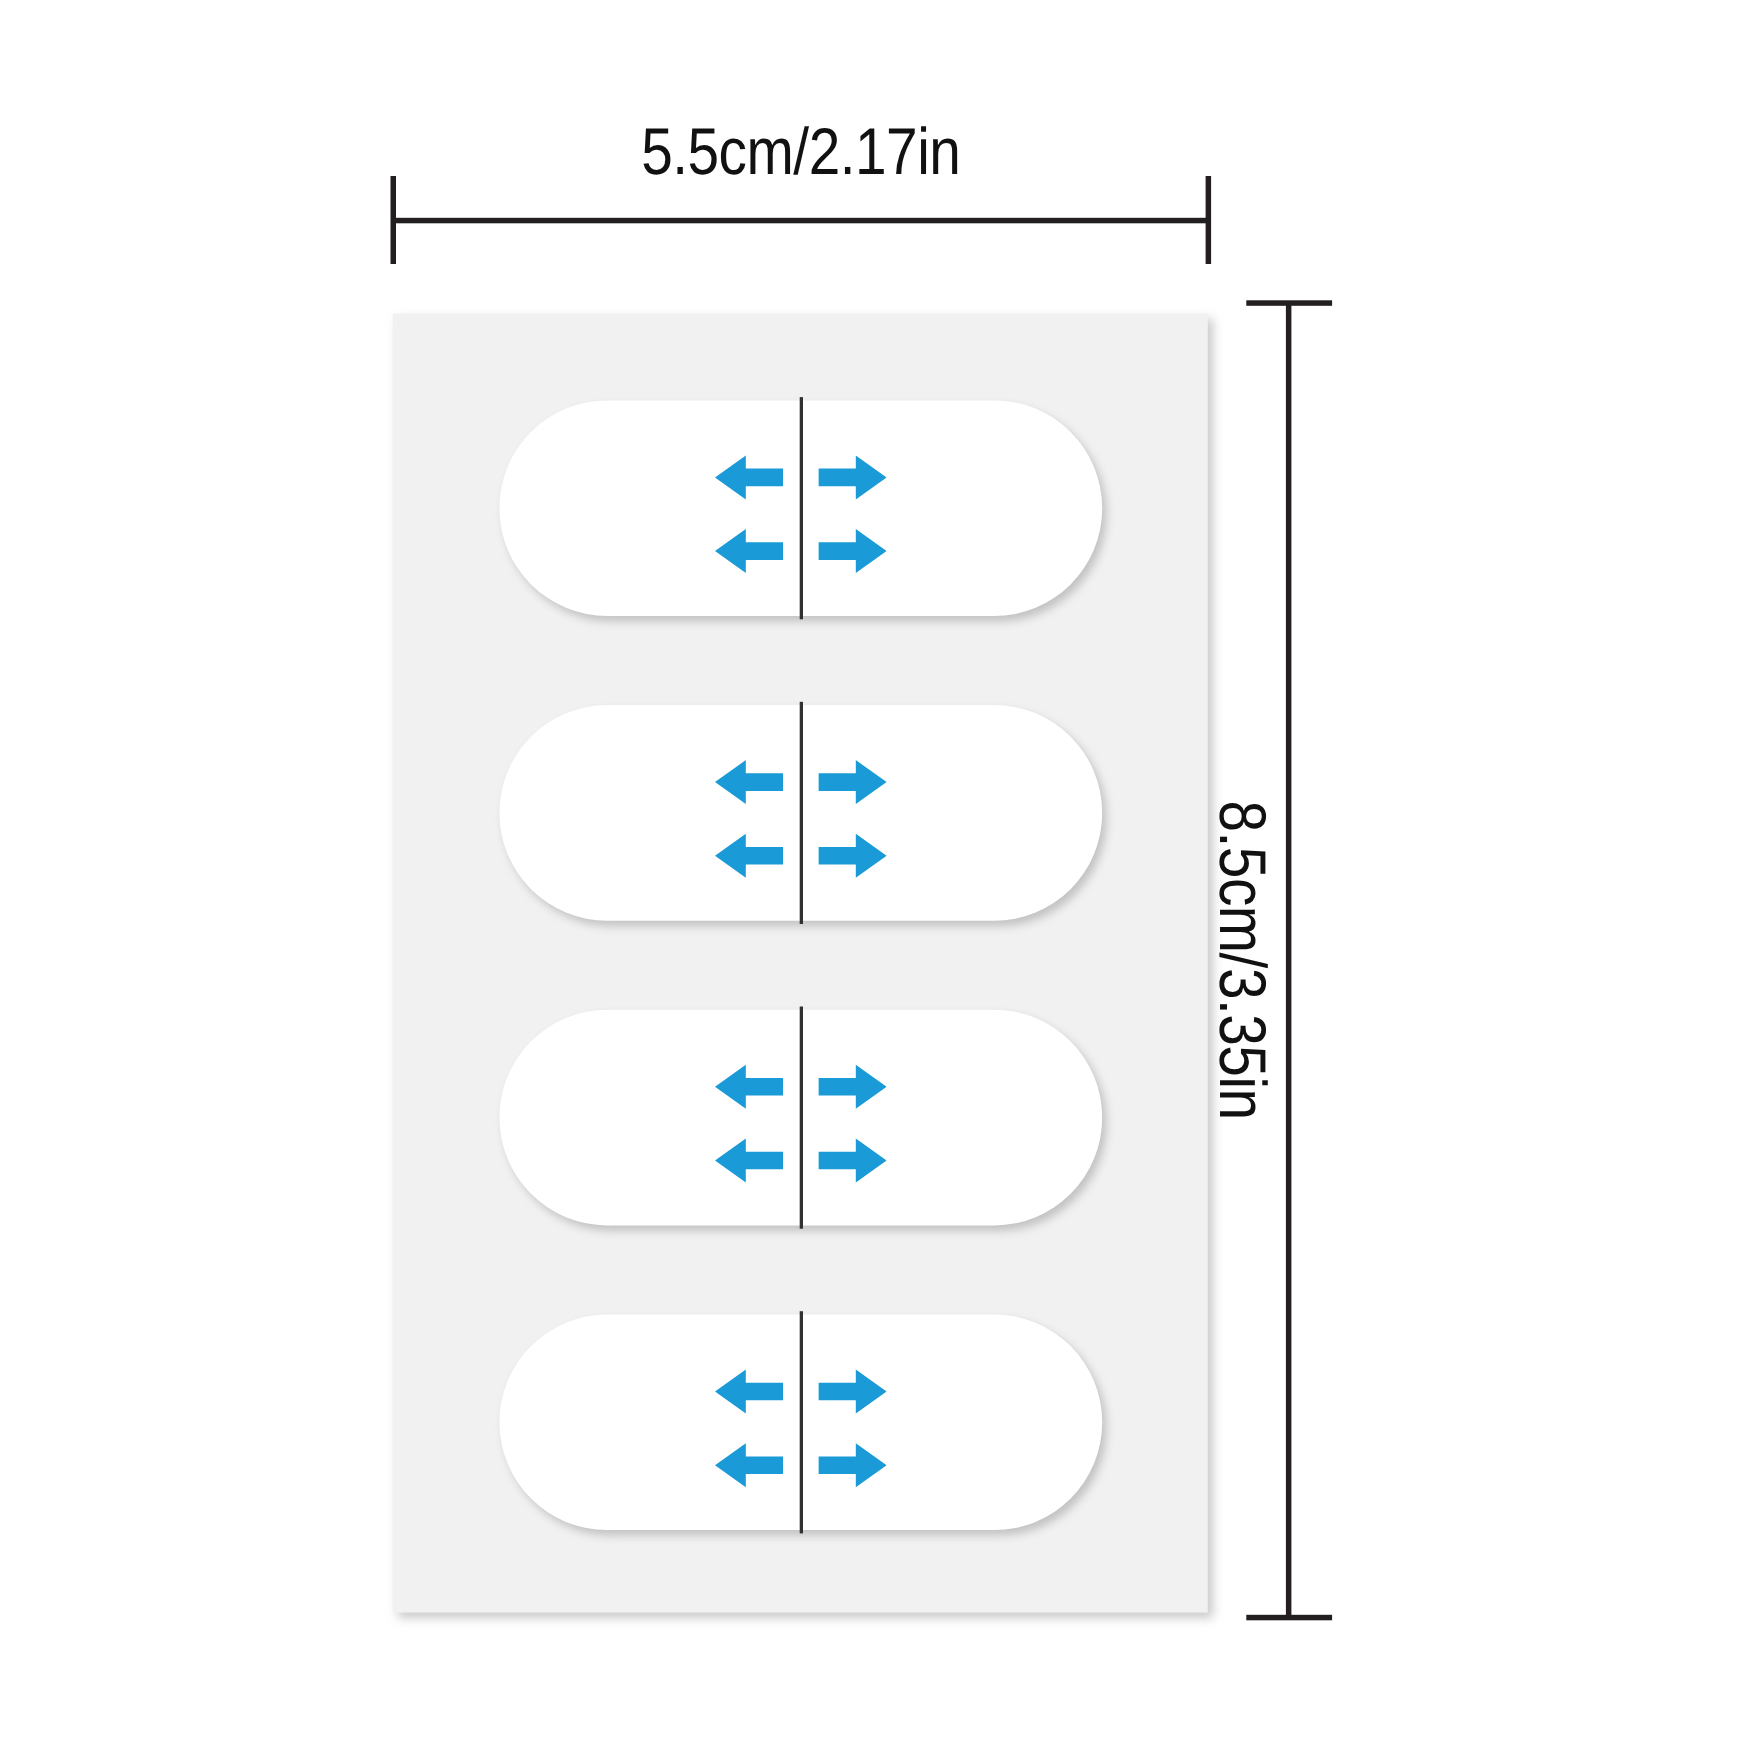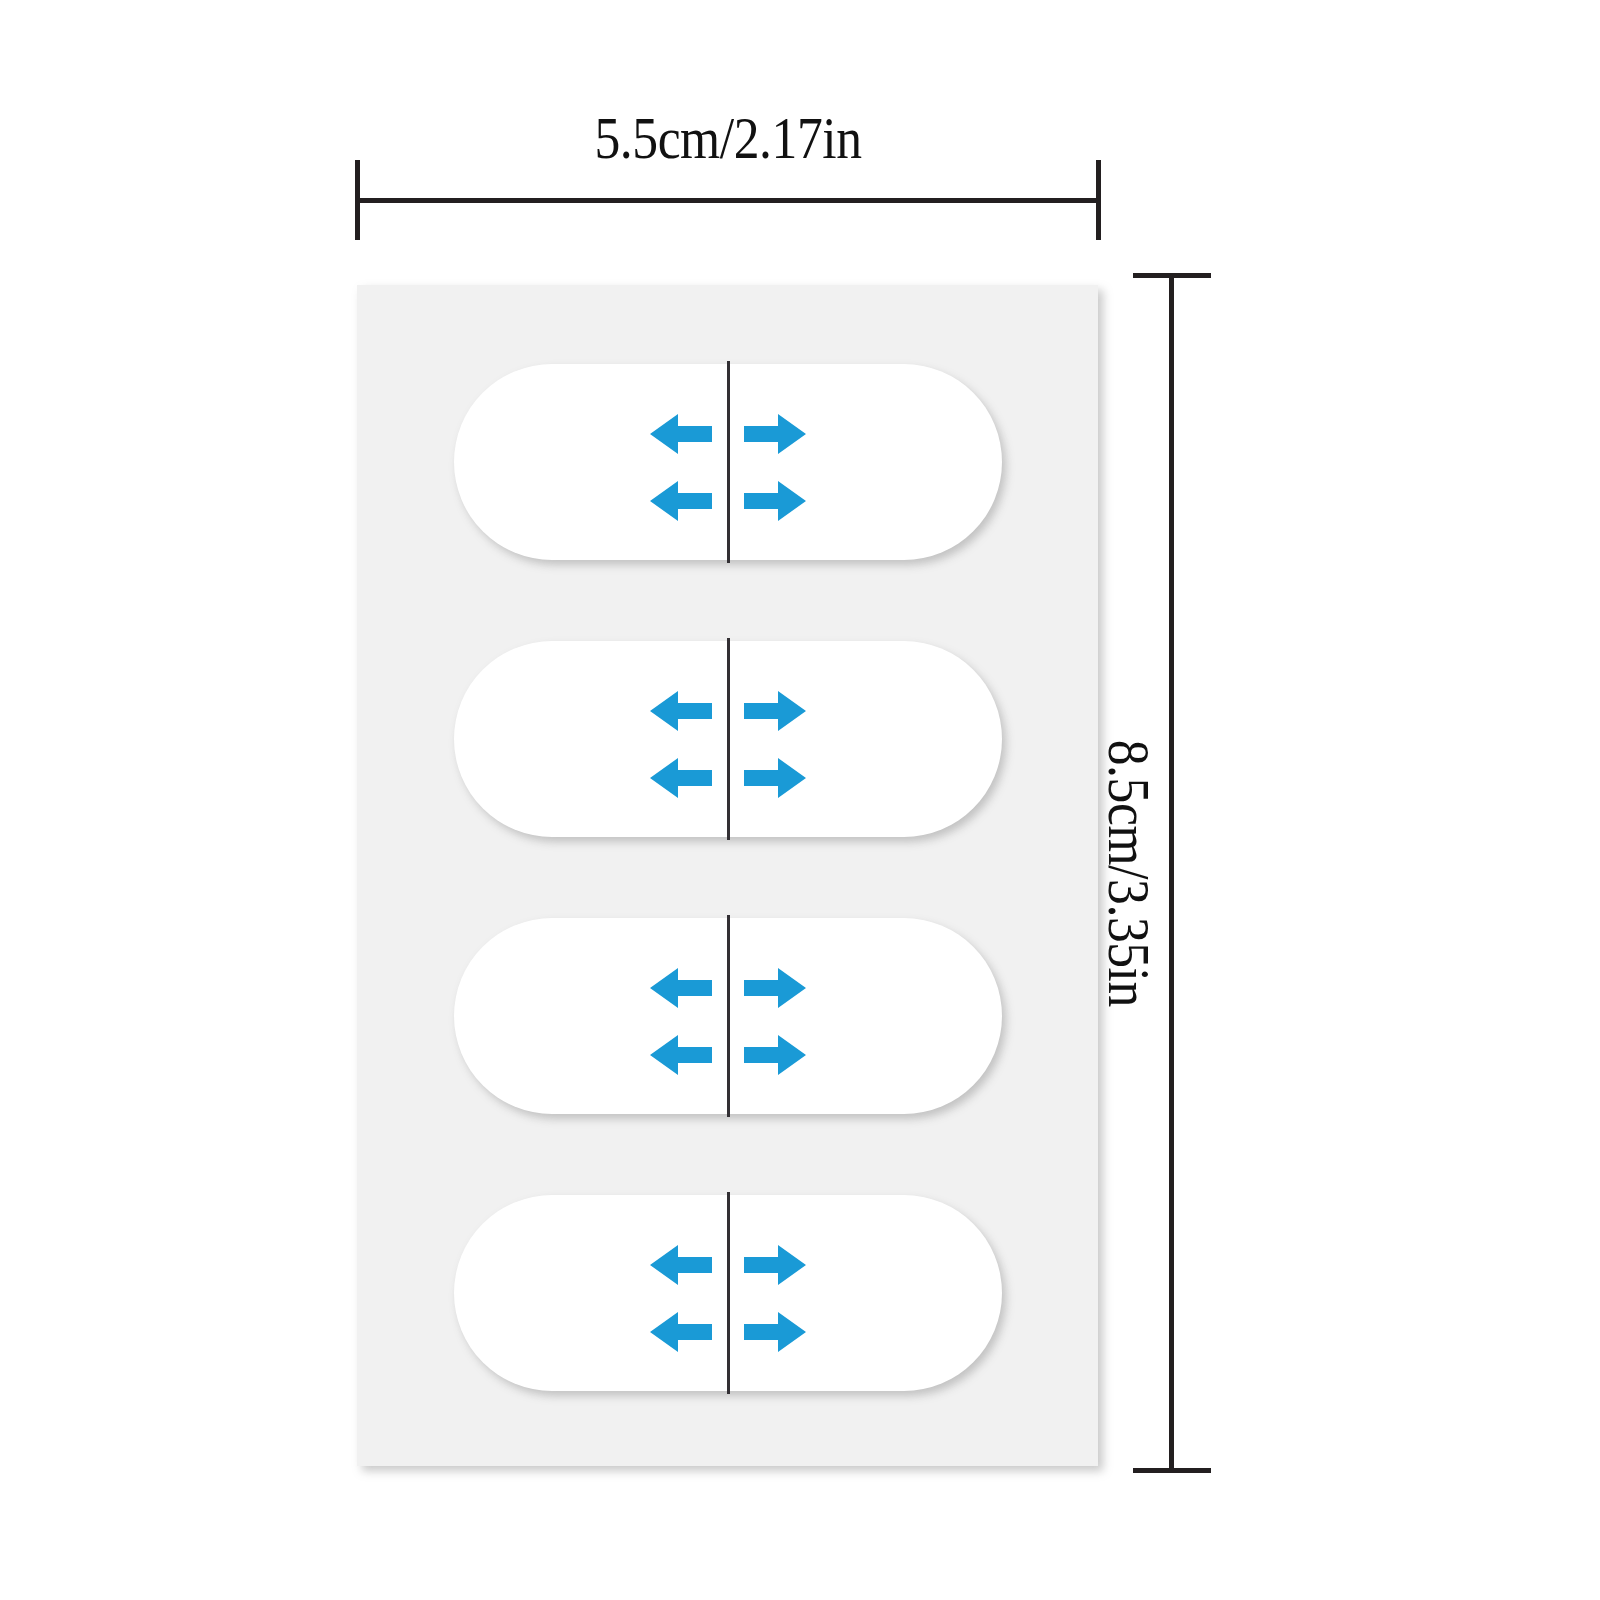--- a/index.html
+++ b/index.html
@@ -8,21 +8,21 @@
     padding: 0;
     background: #ffffff;
   }
 
   #canvas {
     position: relative;
     width: 1600px;
     height: 1600px;
     background: #ffffff;
     overflow: hidden;
-    font-family: Liberation Serif, serif;
+    font-family: Liberation Sans, sans-serif;
   }
 
   
   .dim-h-line {
     position: absolute;
     left: 357px;
     top: 198px;
     width: 742px;
     height: 5px;
     background: #231f20;

